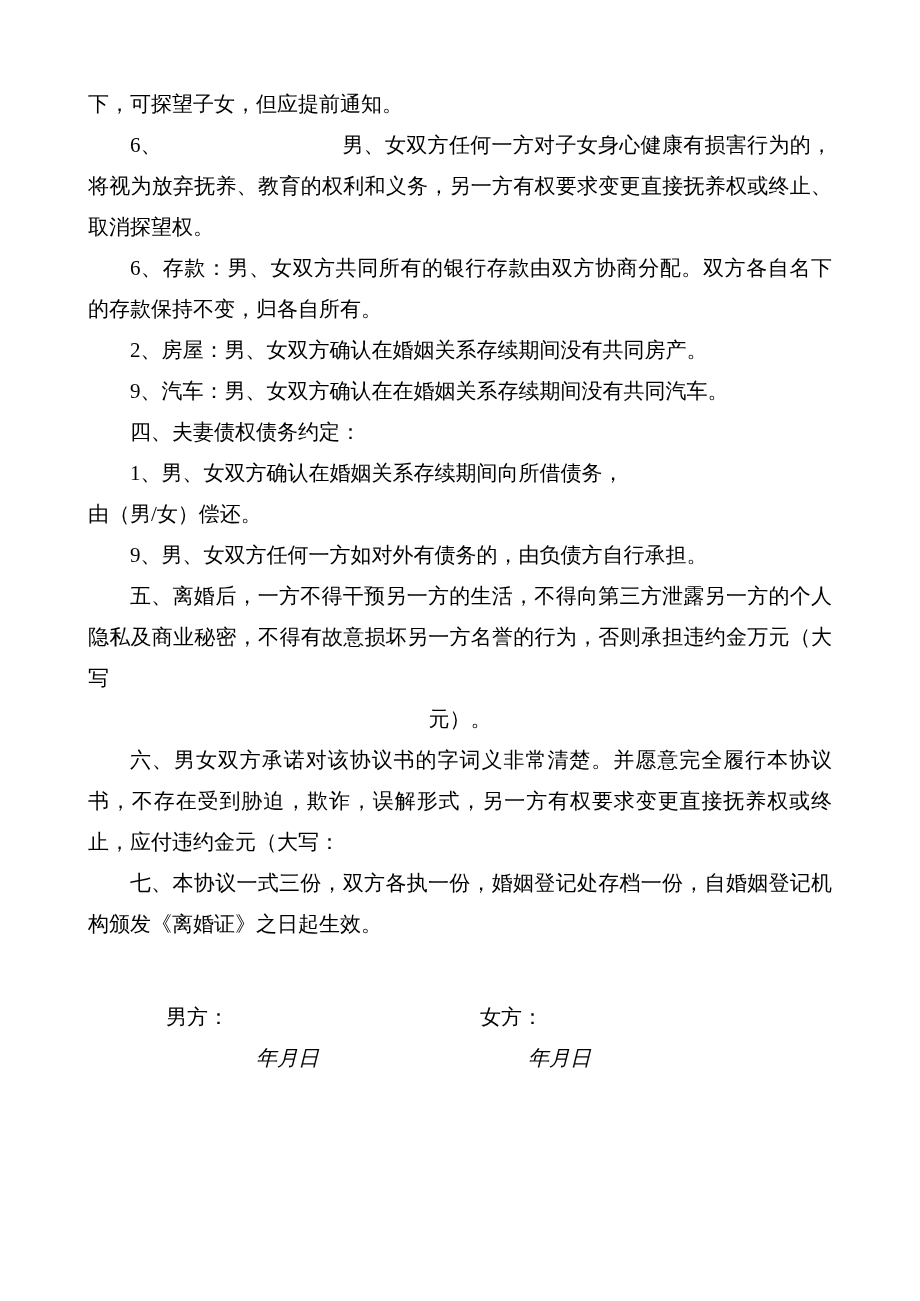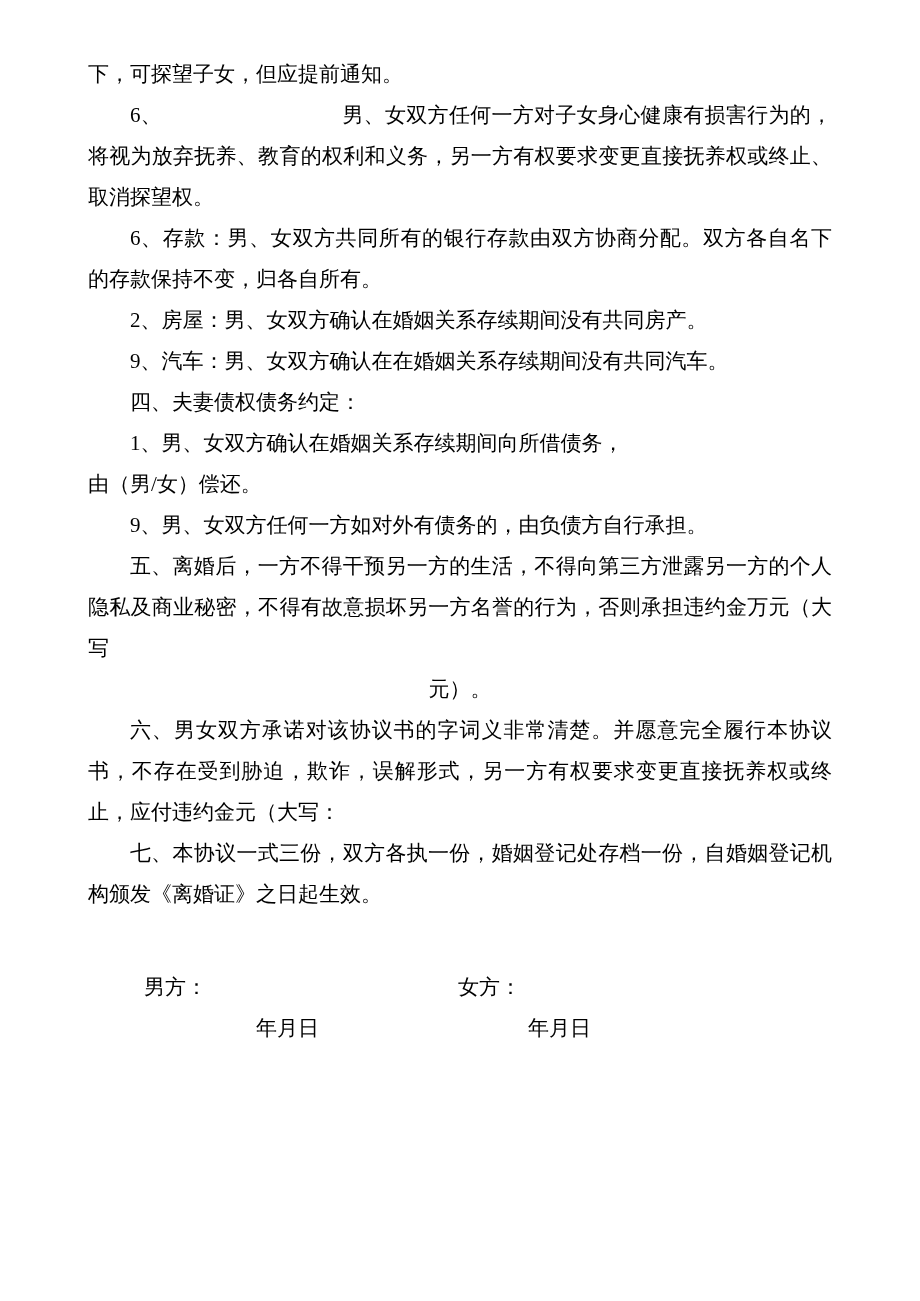--- a/index.html
+++ b/index.html
@@ -11,21 +11,21 @@
     width: 920px;
     height: 1301px;
     font-family: "Liberation Serif", "DejaVu Serif", serif;
     color: #000000;
   }
   .page {
     position: relative;
     width: 920px;
     height: 1301px;
     box-sizing: border-box;
-    padding: 54px 88px 0 88px;
+    padding: 84px 88px 0 88px;
   }
   .doc-body {
     font-size: 21px;
     line-height: 41px;
     text-align: justify;
     text-justify: inter-ideograph;
   }
   .para {
     margin: 0;
     text-indent: 0;
@@ -49,34 +49,36 @@
     text-indent: 0;
   }
   .sign-block {
     margin-top: 52px;
     font-size: 21px;
     line-height: 41px;
   }
   .sign-row {
     display: flex;
     width: 100%;
+    justify-content: center;
   }
   .sign-row .col-a {
     width: 330px;
     padding-left: 56px;
     box-sizing: border-box;
   }
   .sign-row .col-b {
     width: 330px;
     box-sizing: border-box;
     margin-left: 40px;
   }
   .date-row {
     display: flex;
     width: 100%;
+    font-style: italic;
   }
   .date-row .col-a {
     width: 330px;
     padding-left: 168px;
     box-sizing: border-box;
   }
   .date-row .col-b {
     width: 330px;
     padding-left: 110px;
     box-sizing: border-box;

